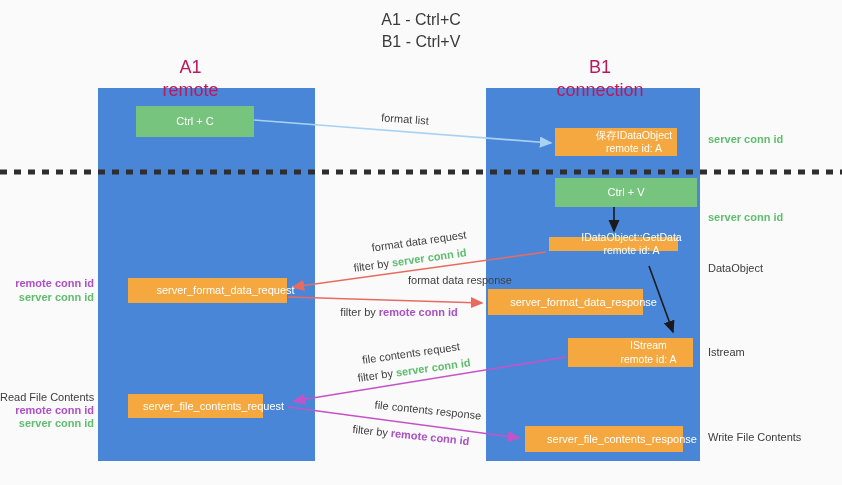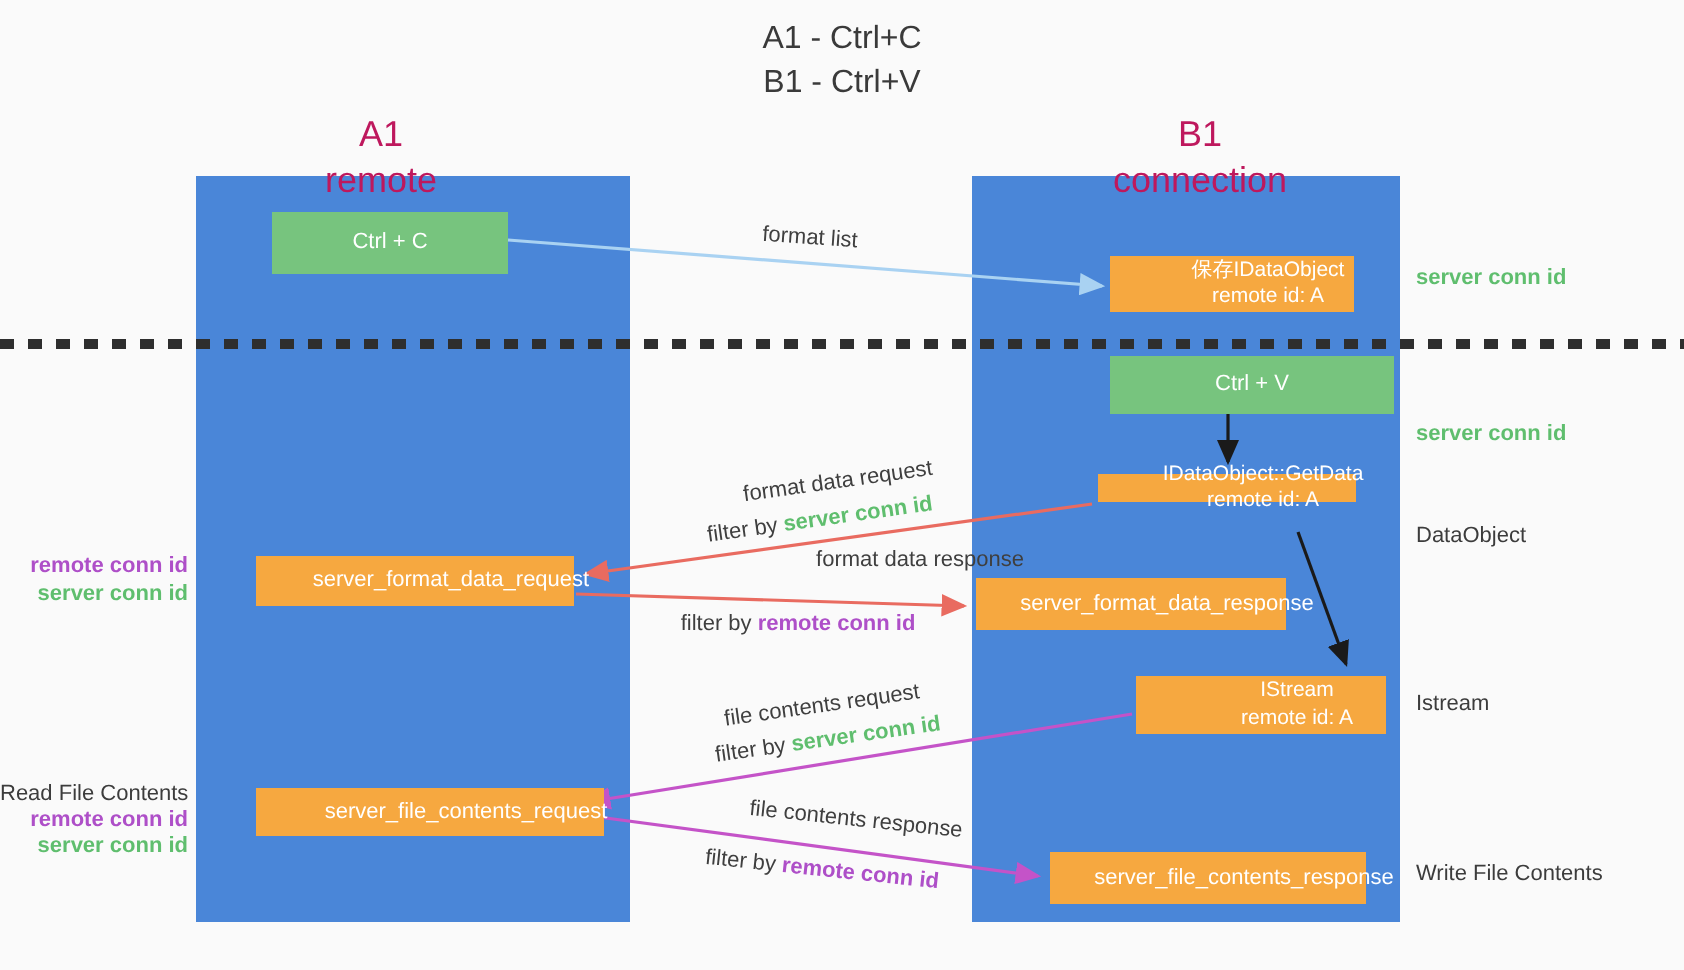--- a/index.html
+++ b/index.html
@@ -110,21 +110,21 @@
 
   <div class="box box-orange" style="left:488px; top:289px; width:155px; height:26px;">
     <span>server_format_data_response</span>
   </div>
 
   <div class="box box-orange box-2line" style="left:568px; top:338px; width:125px; height:29px;">
     <span>IStream</span>
     <span>remote id: A</span>
   </div>
 
-  <div class="box box-orange" style="left:128px; top:394px; width:174px; height:24px;">
+  <div class="box box-orange" style="left:128px; top:394px; width:135px; height:24px;">
     <span>server_file_contents_request</span>
   </div>
 
   <div class="box box-orange" style="left:525px; top:426px; width:158px; height:26px;">
     <span>server_file_contents_response</span>
   </div>
 
   <div class="edge-label" style="left:405px; top:119px; transform:translate(-50%,-50%) rotate(4deg);">format list</div>
 
   <div class="edge-label" style="left:419px; top:241px; transform:translate(-50%,-50%) rotate(-8deg);">format data request</div>

